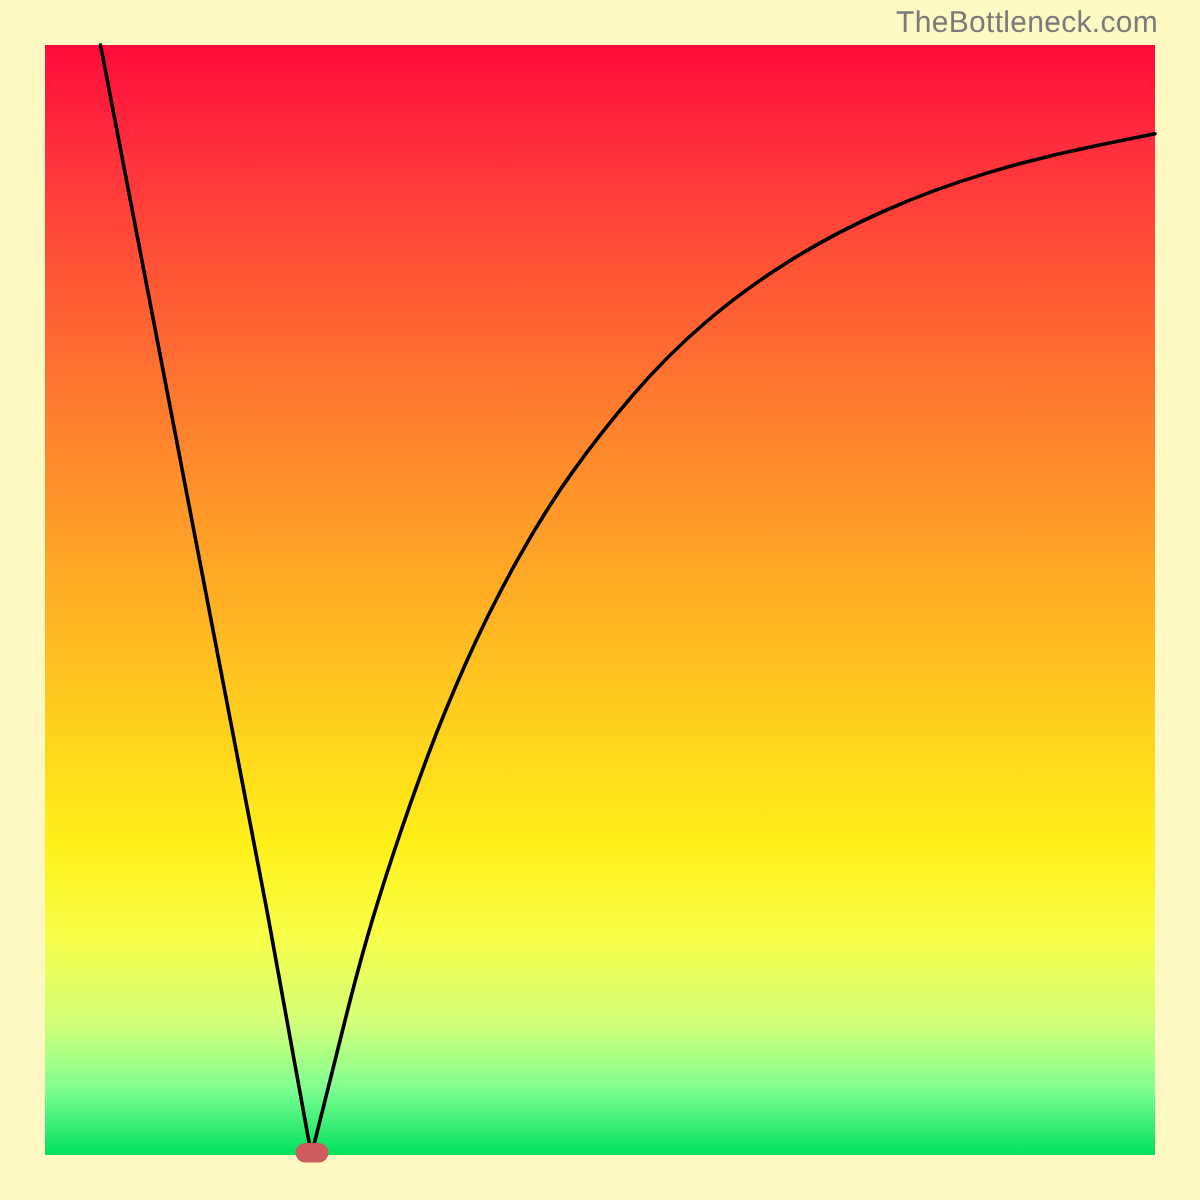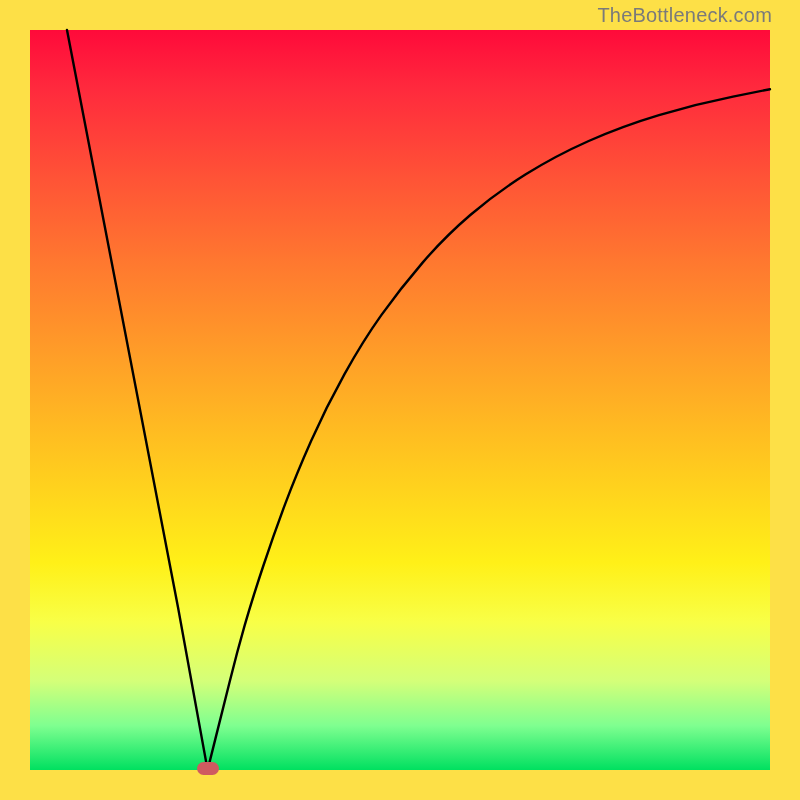--- a/index.html
+++ b/index.html
@@ -8,21 +8,21 @@
     width: 800px;
     height: 800px;
     background: #000;
     overflow: hidden;
     font-family: Arial, Helvetica, sans-serif;
   }
   .frame {
     position: relative;
     width: 800px;
     height: 800px;
-    background: #fde047;
+    background: #fef9c3;
   }
   .plot-area {
     position: absolute;
     left: 30px;
     top: 30px;
     width: 740px;
     height: 740px;
     
     background: linear-gradient(
       to bottom,

